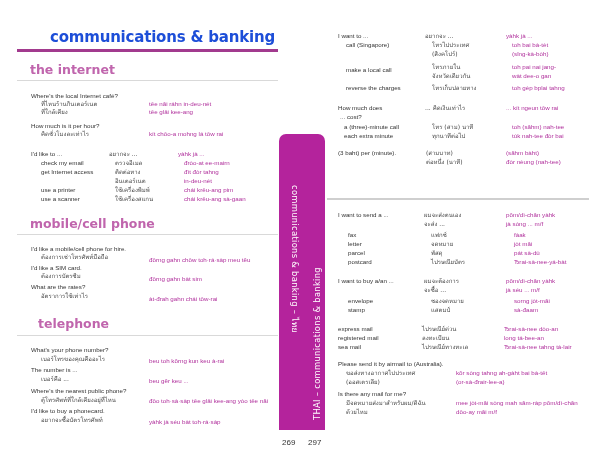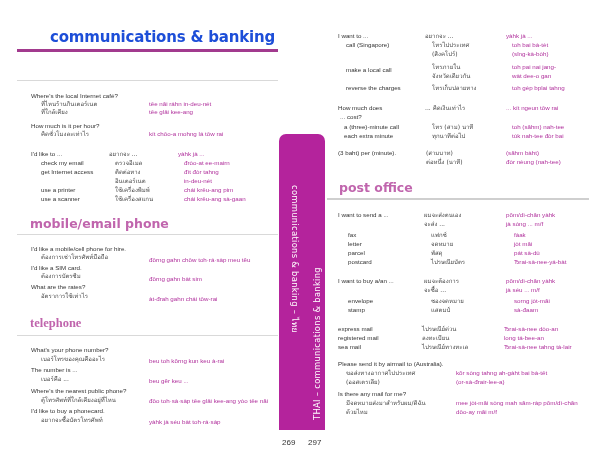--- a/index.html
+++ b/index.html
@@ -47,20 +47,21 @@
 
   .pagenum { position: absolute; top: 438px; font-size: 8px; color: #333; }
 </style>
 </head>
 <body>
 
 <div class="page page-left">
   <div class="chapter-title">communications &amp; banking</div>
   <div class="chapter-rule"></div>
 
+  <div class="section-title" style="left:30px;top:62px;">the internet</div>
   <div class="section-rule" style="left:17px;top:80px;width:261px;"></div>
 
   <div class="row en" style="left:31px;top:92px;">Where's the local Internet café?</div>
   <div class="row th" style="left:41px;top:100px;">ที่ไหนร้านกินเตอร์เนต</div>
   <div class="row tr" style="left:149px;top:100px;">têe năi ráhn in-deu-nét</div>
   <div class="row th" style="left:41px;top:108px;">ที่ใกล้เคียง</div>
   <div class="row tr" style="left:149px;top:108px;">têe glâi kee-ang</div>
 
   <div class="row en" style="left:31px;top:122px;">How much is it per hour?</div>
   <div class="row th" style="left:41px;top:130px;">คิดชั่วโมงละเท่าไร</div>
@@ -78,34 +79,34 @@
   <div class="row tr" style="left:184px;top:168px;">đìt đòr tahng</div>
   <div class="row th" style="left:115px;top:177px;">อินเตอร์เนต</div>
   <div class="row tr" style="left:184px;top:177px;">in-deu-nét</div>
   <div class="row en" style="left:41px;top:186px;">use a printer</div>
   <div class="row th" style="left:115px;top:186px;">ใช้เครื่องพิมพ์</div>
   <div class="row tr" style="left:184px;top:186px;">chái krêu-ang pim</div>
   <div class="row en" style="left:41px;top:195px;">use a scanner</div>
   <div class="row th" style="left:115px;top:195px;">ใช้เครื่องสแกน</div>
   <div class="row tr" style="left:184px;top:195px;">chái krêu-ang sà-gaan</div>
 
-  <div class="section-title" style="left:30px;top:216px;">mobile/email phone</div>
+  <div class="section-title" style="left:30px;top:216px;">mobile/cell phone</div>
   <div class="section-rule" style="left:17px;top:234px;width:261px;"></div>
 
   <div class="row en" style="left:31px;top:245px;">I'd like a mobile/cell phone for hire.</div>
   <div class="row th" style="left:41px;top:253px;">ต้องการเช่าโทรศัพท์มือถือ</div>
   <div class="row tr" style="left:149px;top:256px;">đôrng gahn chôw toh·rá·sàp meu tĕu</div>
   <div class="row en" style="left:31px;top:264px;">I'd like a SIM card.</div>
   <div class="row th" style="left:41px;top:272px;">ต้องการบัตรซิม</div>
   <div class="row tr" style="left:149px;top:275px;">đôrng gahn bàt sim</div>
   <div class="row en" style="left:31px;top:283px;">What are the rates?</div>
   <div class="row th" style="left:41px;top:292px;">อัตราการใช้เท่าไร</div>
   <div class="row tr" style="left:149px;top:295px;">àt-đrah gahn chái tôw-rai</div>
 
-  <div class="section-title" style="left:30px;top:316px;font-family:Liberation Serif, serif;">telephone</div>
+  <div class="section-title" style="left:38px;top:316px;">telephone</div>
   <div class="section-rule" style="left:17px;top:335px;width:261px;"></div>
 
   <div class="row en" style="left:31px;top:346px;">What's your phone number?</div>
   <div class="row th" style="left:41px;top:355px;">เบอร์โทรของคุณคืออะไร</div>
   <div class="row tr" style="left:149px;top:357px;">beu toh kŏrng kun keu à-rai</div>
   <div class="row en" style="left:31px;top:366px;">The number is ...</div>
   <div class="row th" style="left:41px;top:375px;">เบอร์คือ ...</div>
   <div class="row tr" style="left:149px;top:377px;">beu gĕr keu ...</div>
   <div class="row en" style="left:31px;top:387px;">Where's the nearest public phone?</div>
   <div class="row th" style="left:41px;top:396px;">ตู้โทรศัพท์ที่ใกล้เคียงอยู่ที่ไหน</div>
@@ -149,21 +150,20 @@
   <div class="row tr" style="left:190px;top:123px;">toh (săhm) nah-tee</div>
   <div class="row en" style="left:22px;top:132px;">each extra minute</div>
   <div class="row th" style="left:110px;top:132px;">ทุกนาทีต่อไป</div>
   <div class="row tr" style="left:190px;top:132px;">túk nah-tee đòr bai</div>
   <div class="row en" style="left:16px;top:149px;">(3 baht) per (minute).</div>
   <div class="row th" style="left:104px;top:149px;">(สามบาท)</div>
   <div class="row tr" style="left:184px;top:149px;">(săhm bàht)</div>
   <div class="row th" style="left:104px;top:158px;">ต่อหนึ่ง (นาที)</div>
   <div class="row tr" style="left:184px;top:158px;">đòr nèung (nah-tee)</div>
 
-  <div class="section-title" style="left:17px;top:180px;">post office</div>
   <div class="section-rule" style="left:5px;top:198px;width:262px;background:#cfcfcf;height:2px;"></div>
 
   <div class="row en" style="left:16px;top:211px;">I want to send a ...</div>
   <div class="row th" style="left:102px;top:211px;">ผมจะส่งตนเอง</div>
   <div class="row tr" style="left:184px;top:211px;">pŏm/dì-chăn yàhk</div>
   <div class="row th" style="left:102px;top:220px;">จะส่ง ...</div>
   <div class="row tr" style="left:184px;top:220px;">jà sòng ... m/f</div>
   <div class="row en" style="left:26px;top:231px;">fax</div>
   <div class="row th" style="left:109px;top:231px;">แฟกซ์</div>
   <div class="row tr" style="left:192px;top:231px;">fàak</div>

